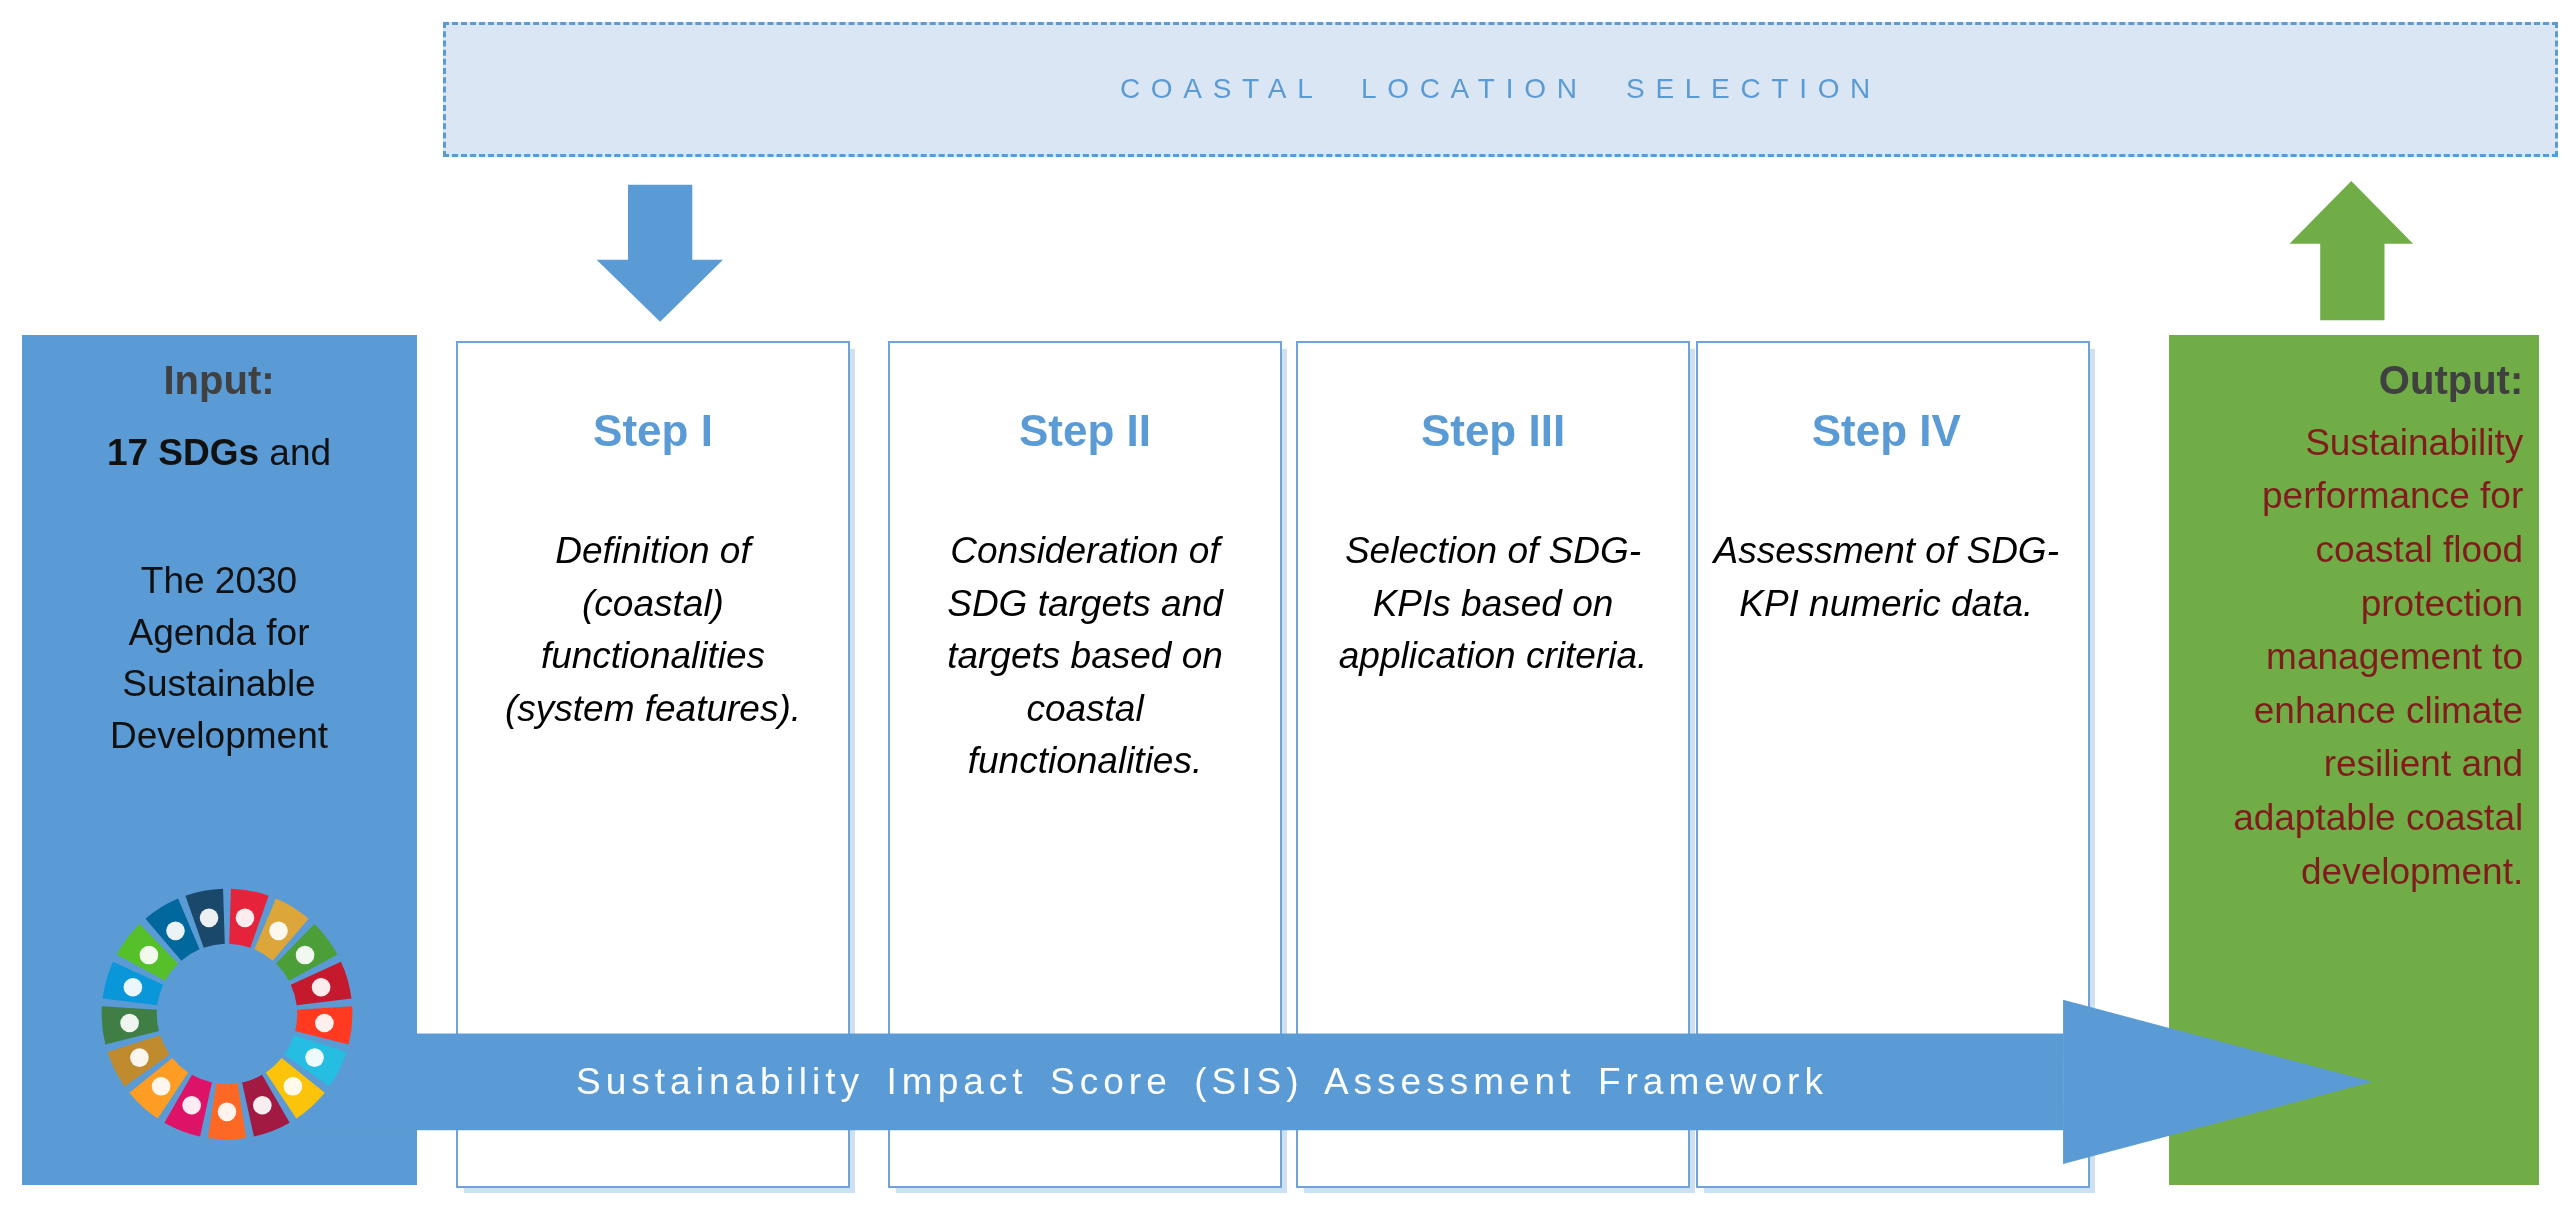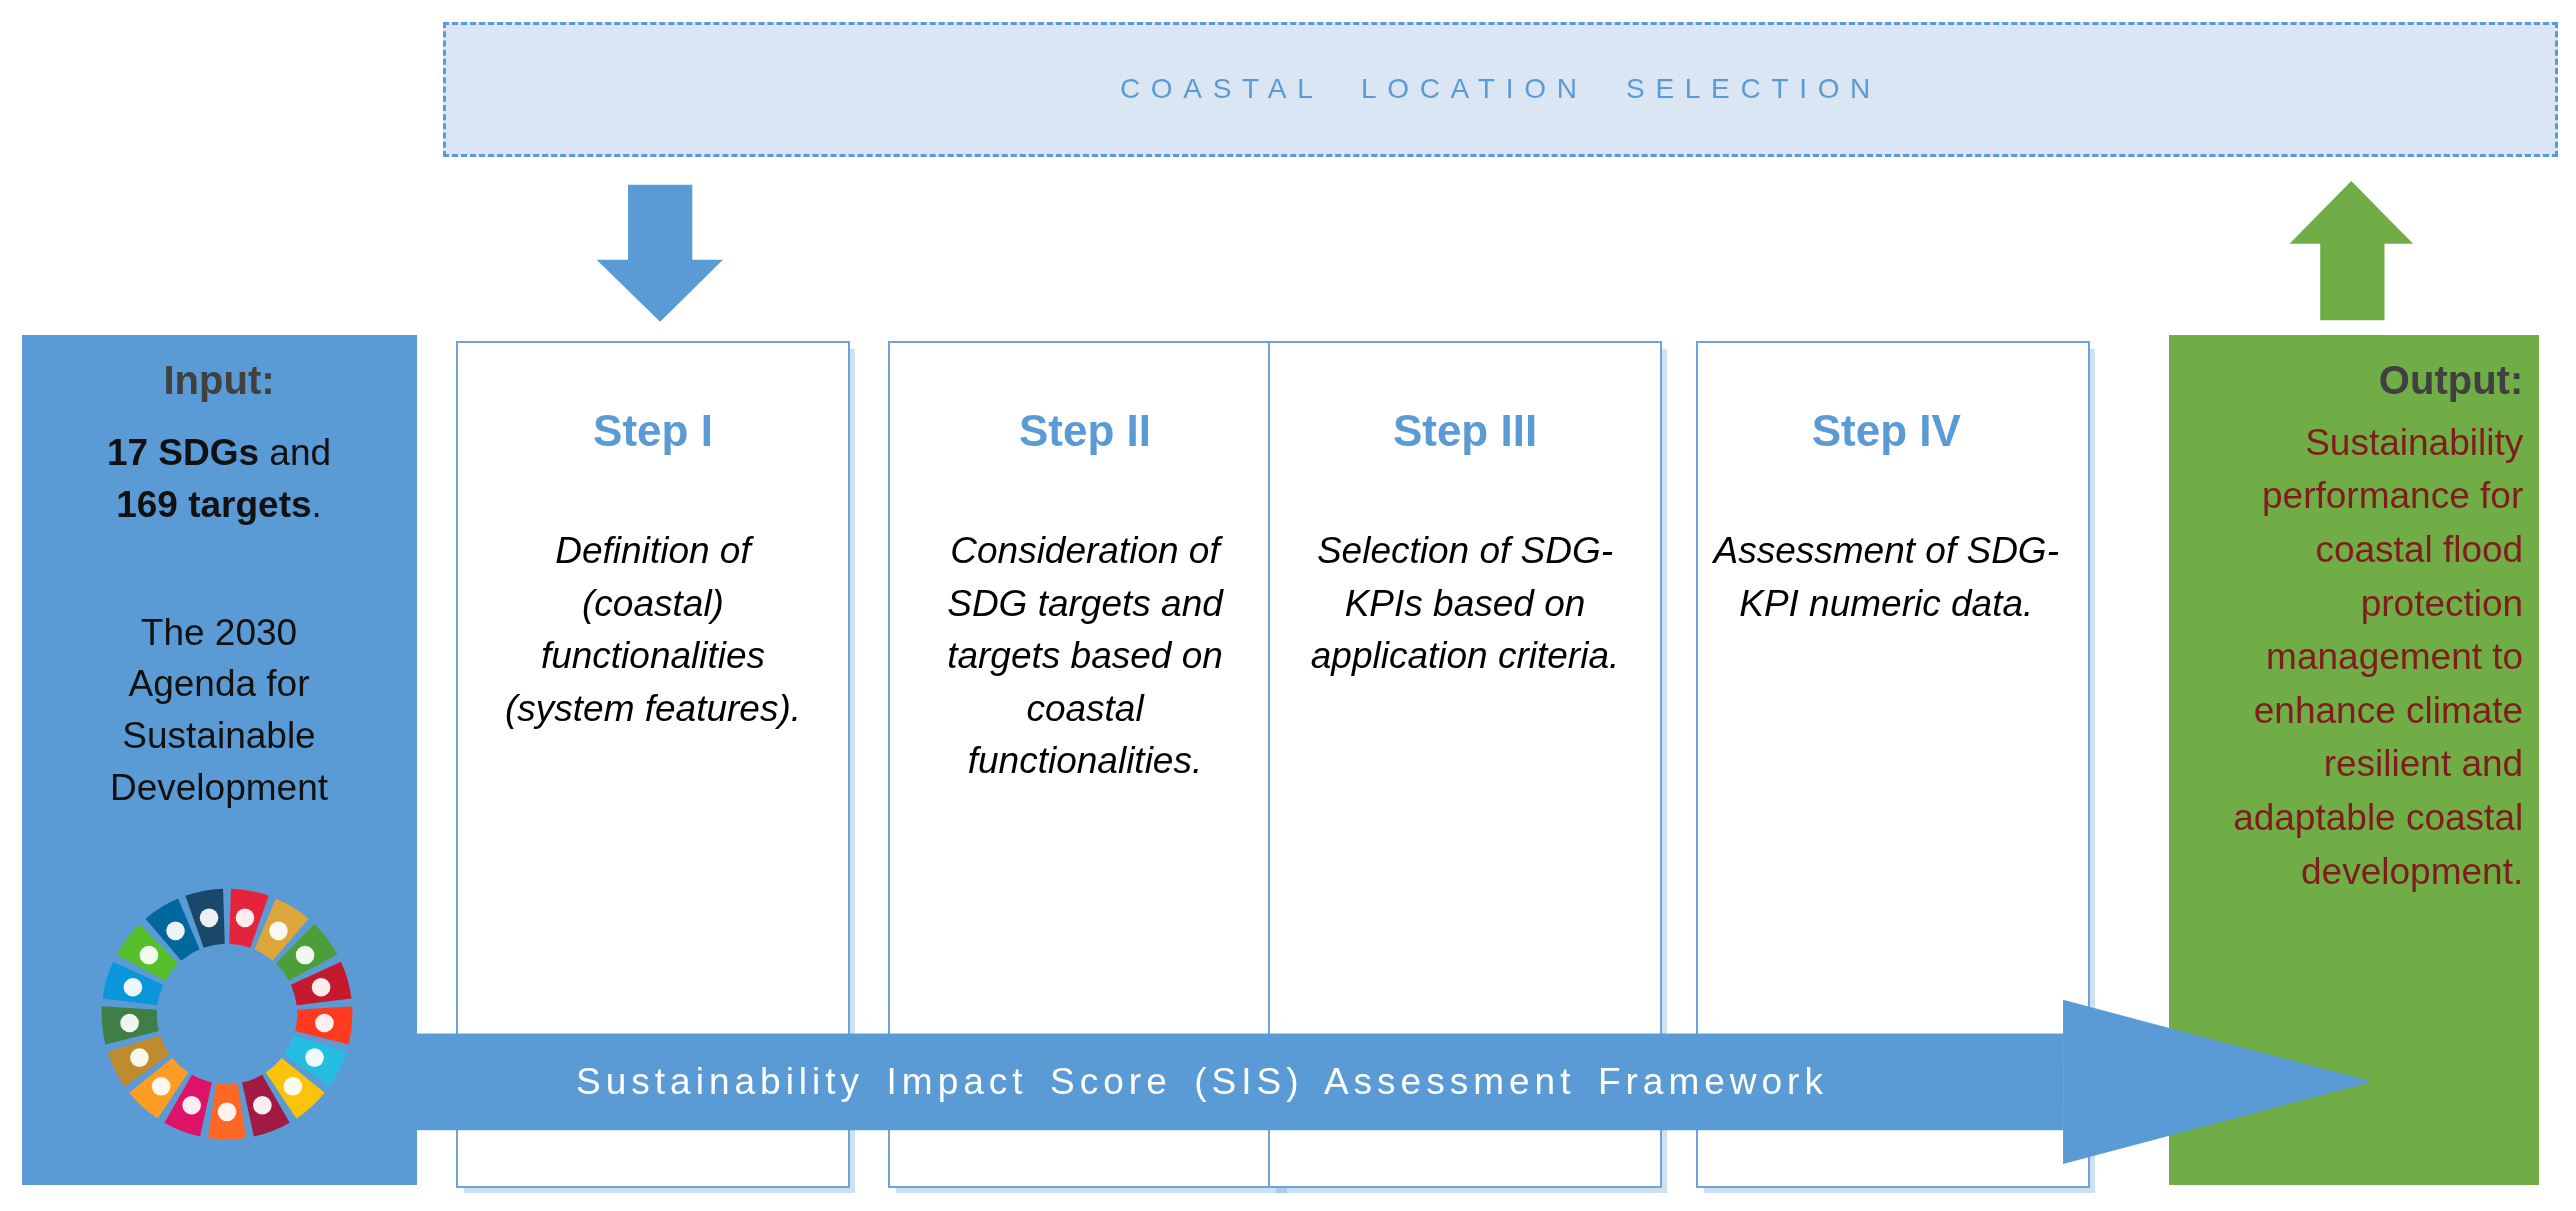--- a/index.html
+++ b/index.html
@@ -38,21 +38,21 @@
   }
   .input-box .sdg-lines{margin-top:21.5px;font-size:37px;line-height:1.4;}
   .input-box .agenda{margin:76px auto 0 auto;max-width:247px;font-size:37px;line-height:1.4;}
   .b{font-weight:bold;}
   .step-box{
     position:absolute;top:341px;width:394px;height:847px;box-sizing:border-box;
     background:#ffffff;border:2.1px solid var(--step-border);
     box-shadow:6.4px 6.4px 0 -1.4px rgba(91,155,213,0.30);
     z-index:1;text-align:center;padding:0 21.5px;
   }
-  .step-1{left:456px;} .step-2{left:888px;} .step-3{left:1268px;} .step-4{left:1696px;padding-left:8px;}
+  .step-1{left:456px;} .step-2{left:888px;} .step-3{left:1296px;} .step-4{left:1696px;padding-left:8px;}
   .step-title{margin-top:63px;font-size:44px;font-weight:bold;color:var(--blue);}
   .step-desc{margin-top:69px;font-size:37px;font-style:italic;line-height:1.42;color:#000;}
   .output-box{
     position:absolute;left:2169px;top:335px;width:370px;height:850px;
     background:var(--green);z-index:1;text-align:right;box-sizing:border-box;
     padding:18.6px 15.8px 0 15.8px;
   }
   .output-box .body{margin-top:10px;font-size:37px;line-height:1.45;color:#7f1d1d;}
   
   #band-svg{position:absolute;left:0;top:989px;width:2576px;height:223px;z-index:2;}
@@ -78,21 +78,20 @@
   </svg>
 
   <svg class="arrow-svg" style="left:2282px;top:176px;" width="140" height="150" viewBox="0 0 195 210">
     <polygon points="96.5,7 183,95 143,95 143,202 53,202 53,95 10,95" fill="var(--green)"></polygon>
   </svg>
 
   <div class="input-box">
     <div class="heading">Input:</div>
     <div class="sdg-lines">
       <div><span class="b">17 SDGs</span><span> and</span></div>
-      <div><span class="b">169 targets</span><span>.</span></div>
     </div>
     <div class="agenda">The 2030 Agenda for Sustainable Development</div>
   </div>
 
   <div class="step-box step-1">
     <div class="step-title">Step I</div>
     <div class="step-desc">Definition of (coastal) functionalities (system features).</div>
   </div>
   <div class="step-box step-2">
     <div class="step-title">Step II</div>

